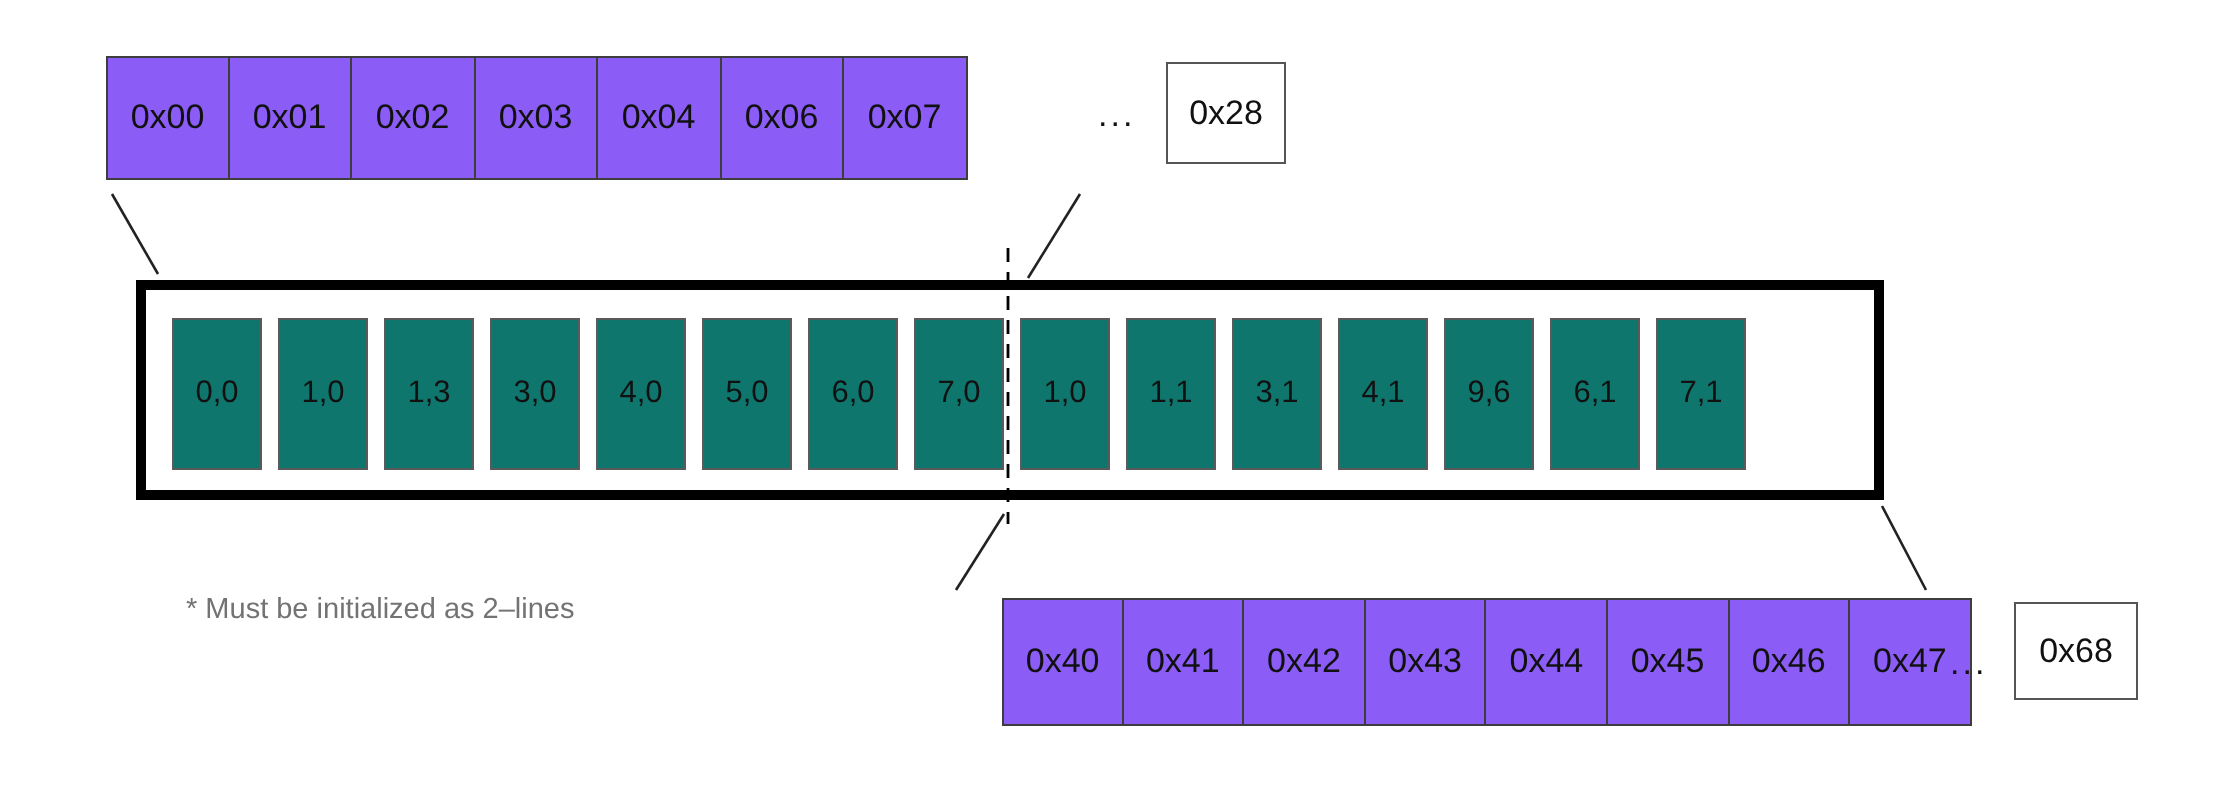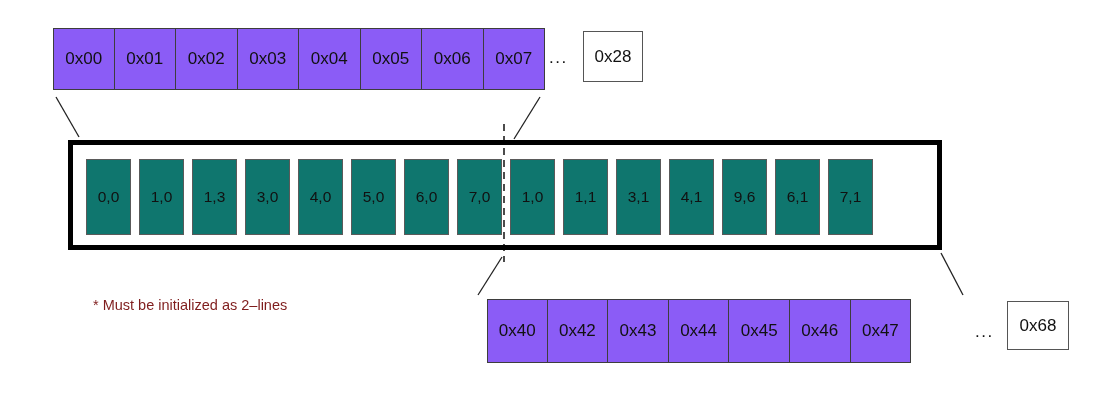--- a/index.html
+++ b/index.html
@@ -21,21 +21,21 @@
     border-left: none;
     display: flex;
     align-items: center;
     justify-content: center;
     font-size: 17px;
     background: #8b5cf6;
   }
   .addr-row .cell:first-child { border-left: 1.6px solid #3d3d3d; }
   .top-group { left: 53px; top: 28px; height: 62px; }
   .top-group .cell { width: 61.5px; }
-  .bottom-group { left: 477px; top: 299px; height: 64px; padding-left: 10px; }
+  .bottom-group { left: 491px; top: 299px; height: 64px; padding-left: 10px; }
   .bottom-group .cell { width: 60.6px; }
 
   
   .addr-box {
     position: absolute;
     box-sizing: border-box;
     border: 1.6px solid #555;
     display: flex;
     align-items: center;
     justify-content: center;
@@ -82,21 +82,21 @@
     justify-content: center;
     font-size: 15.5px;
     background: #0f766e;
   }
 
   .footnote {
     position: absolute;
     left: 93px;
     top: 297px;
     font-size: 14.5px;
-    color: #7f1d1d;
+    color: #737373;
   }
 
   .connectors {
     position: absolute;
     left: 0; top: 0;
     width: 1113px;
     height: 400px;
     pointer-events: none;
     z-index: 5;
   }
@@ -105,21 +105,20 @@
 <body>
 
 <div class="canvas">
 
   <div class="addr-row top-group">
       <div class="cell">0x00</div>
       <div class="cell">0x01</div>
       <div class="cell">0x02</div>
       <div class="cell">0x03</div>
       <div class="cell">0x04</div>
-      <div class="cell">0x05</div>
       <div class="cell">0x06</div>
       <div class="cell">0x07</div>
     </div>
 
   <div class="ellipsis top-ellipsis">...</div>
 
   <div class="addr-box top-last">0x28</div>
 
   <div class="buffer">
     <div class="buffer-cells">
@@ -138,20 +137,21 @@
         <div class="cell">9,6</div>
         <div class="cell">6,1</div>
         <div class="cell">7,1</div>
       </div>
   </div>
 
   <div class="footnote">* Must be initialized as 2–lines</div>
 
   <div class="addr-row bottom-group">
       <div class="cell">0x40</div>
+      <div class="cell">0x41</div>
       <div class="cell">0x42</div>
       <div class="cell">0x43</div>
       <div class="cell">0x44</div>
       <div class="cell">0x45</div>
       <div class="cell">0x46</div>
       <div class="cell">0x47</div>
     </div>
 
   <div class="ellipsis bottom-ellipsis">...</div>
 

